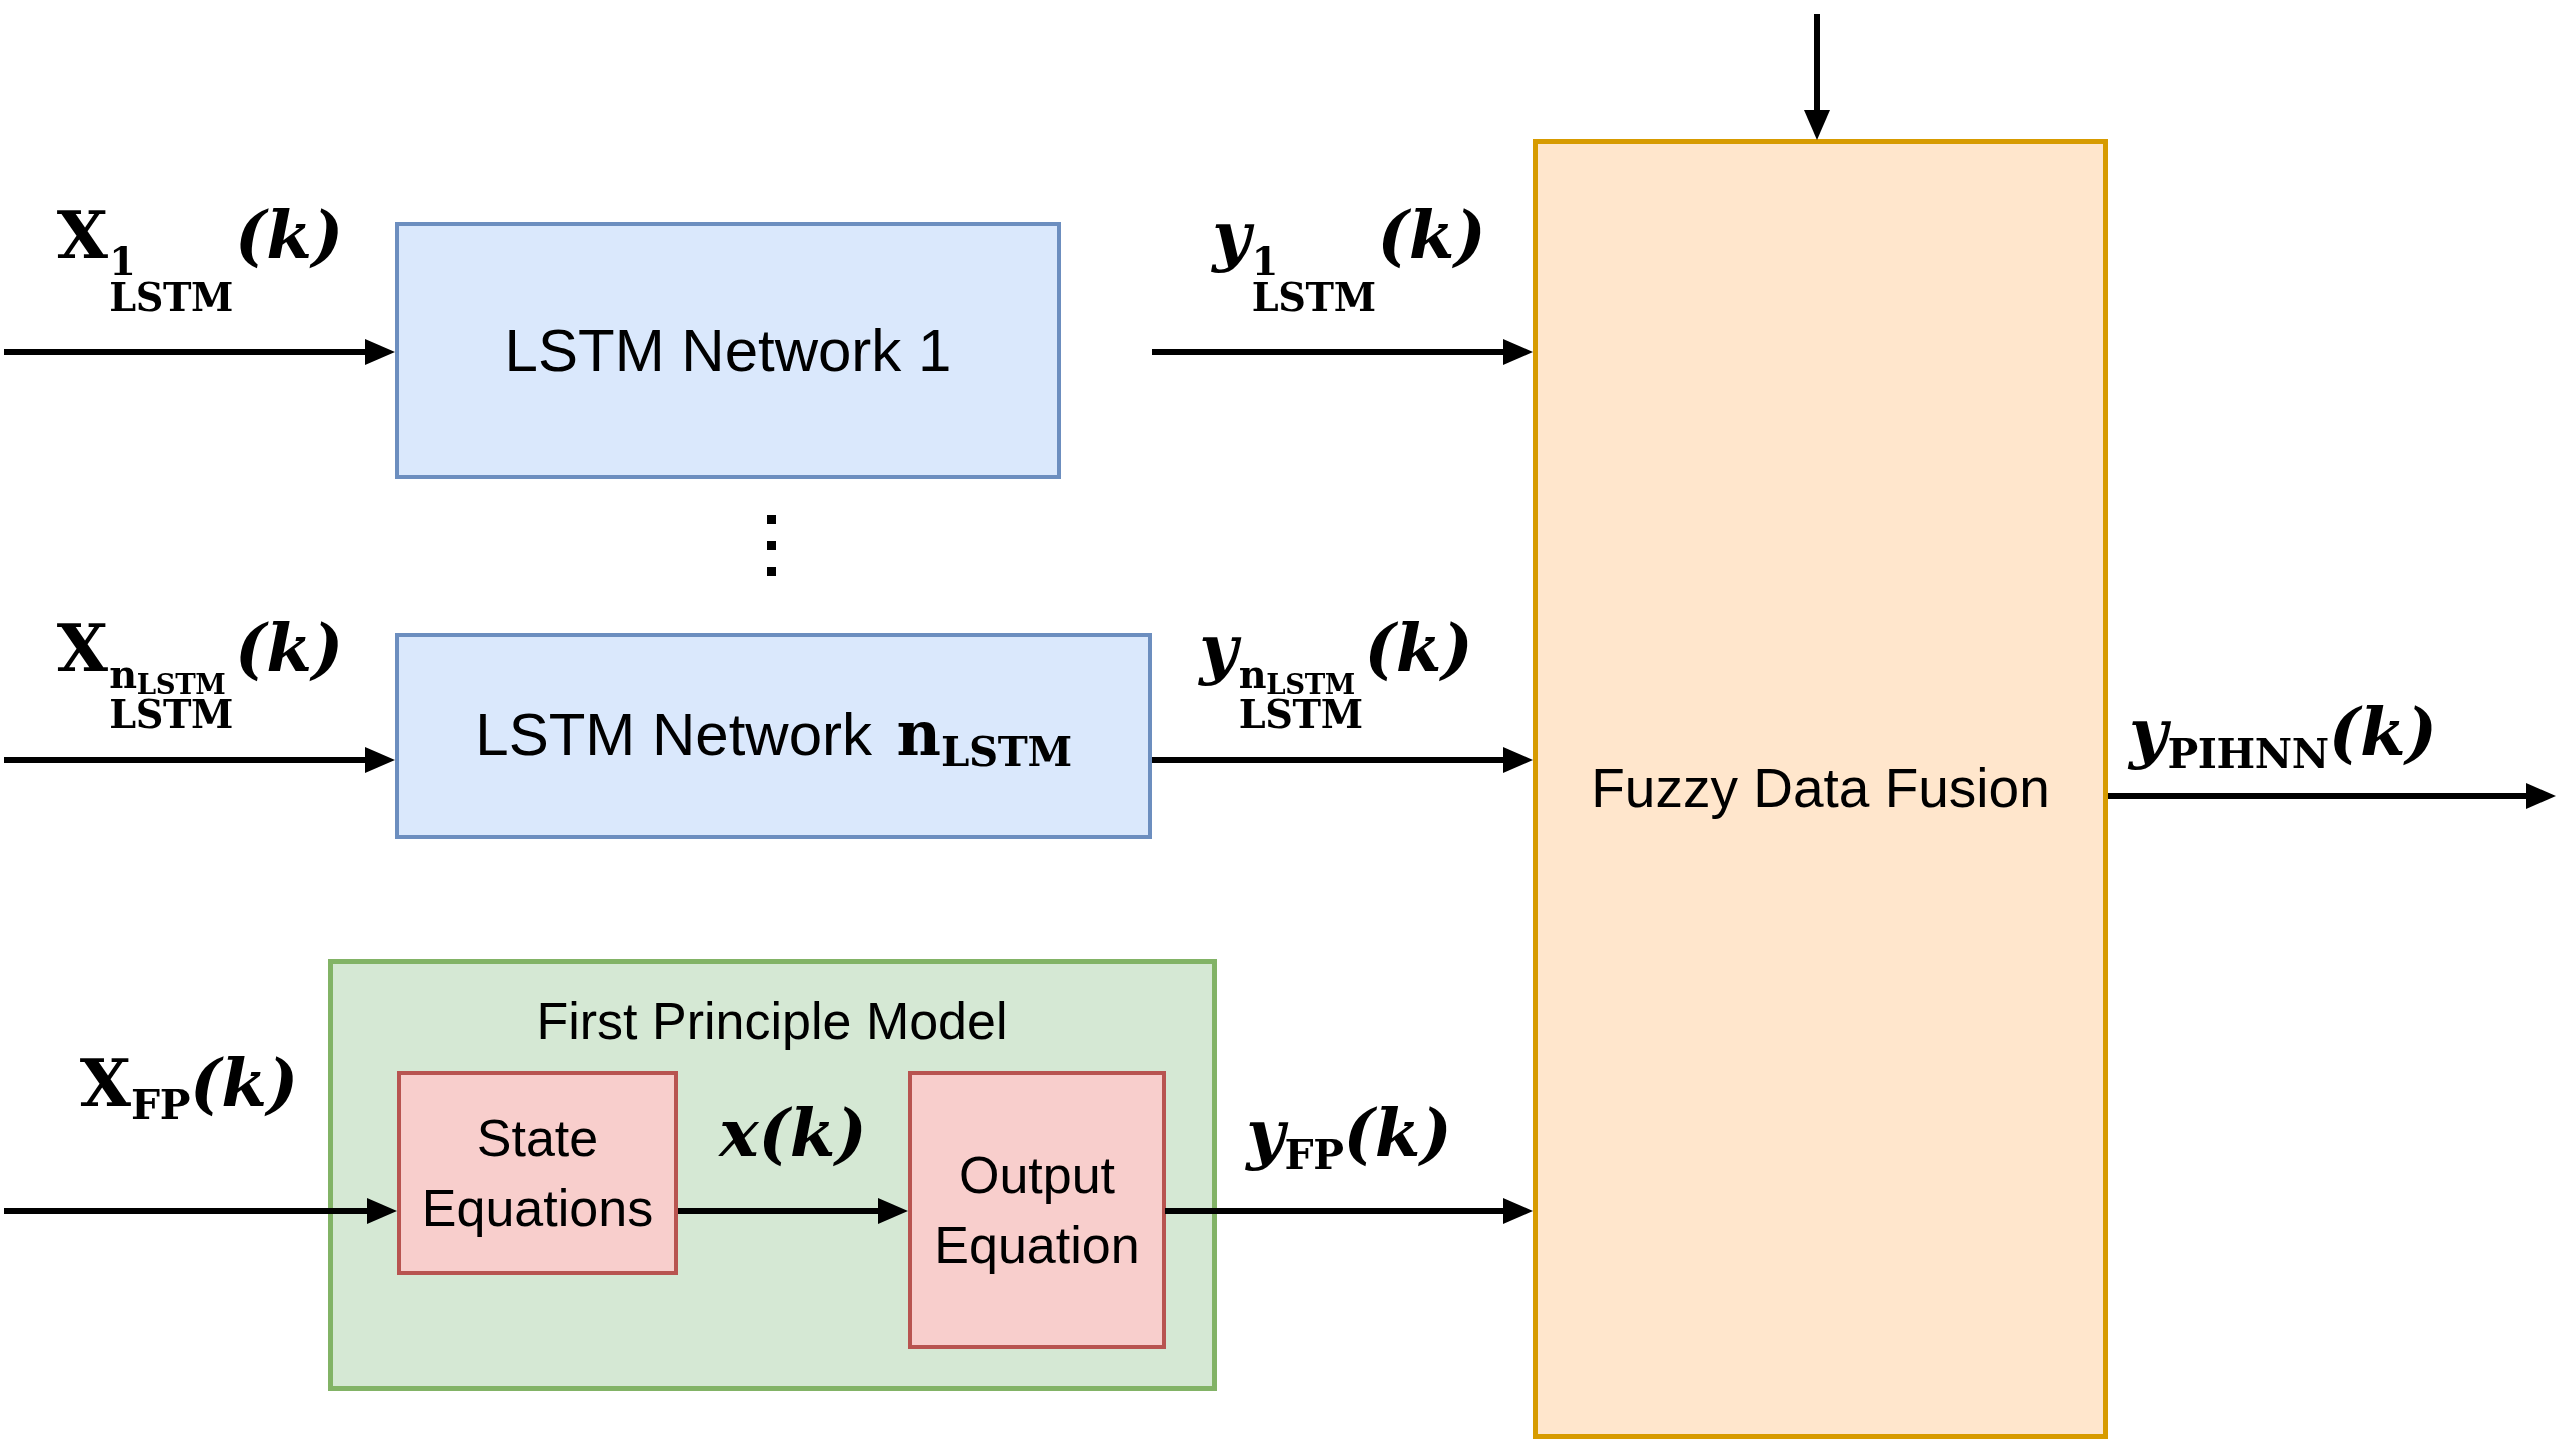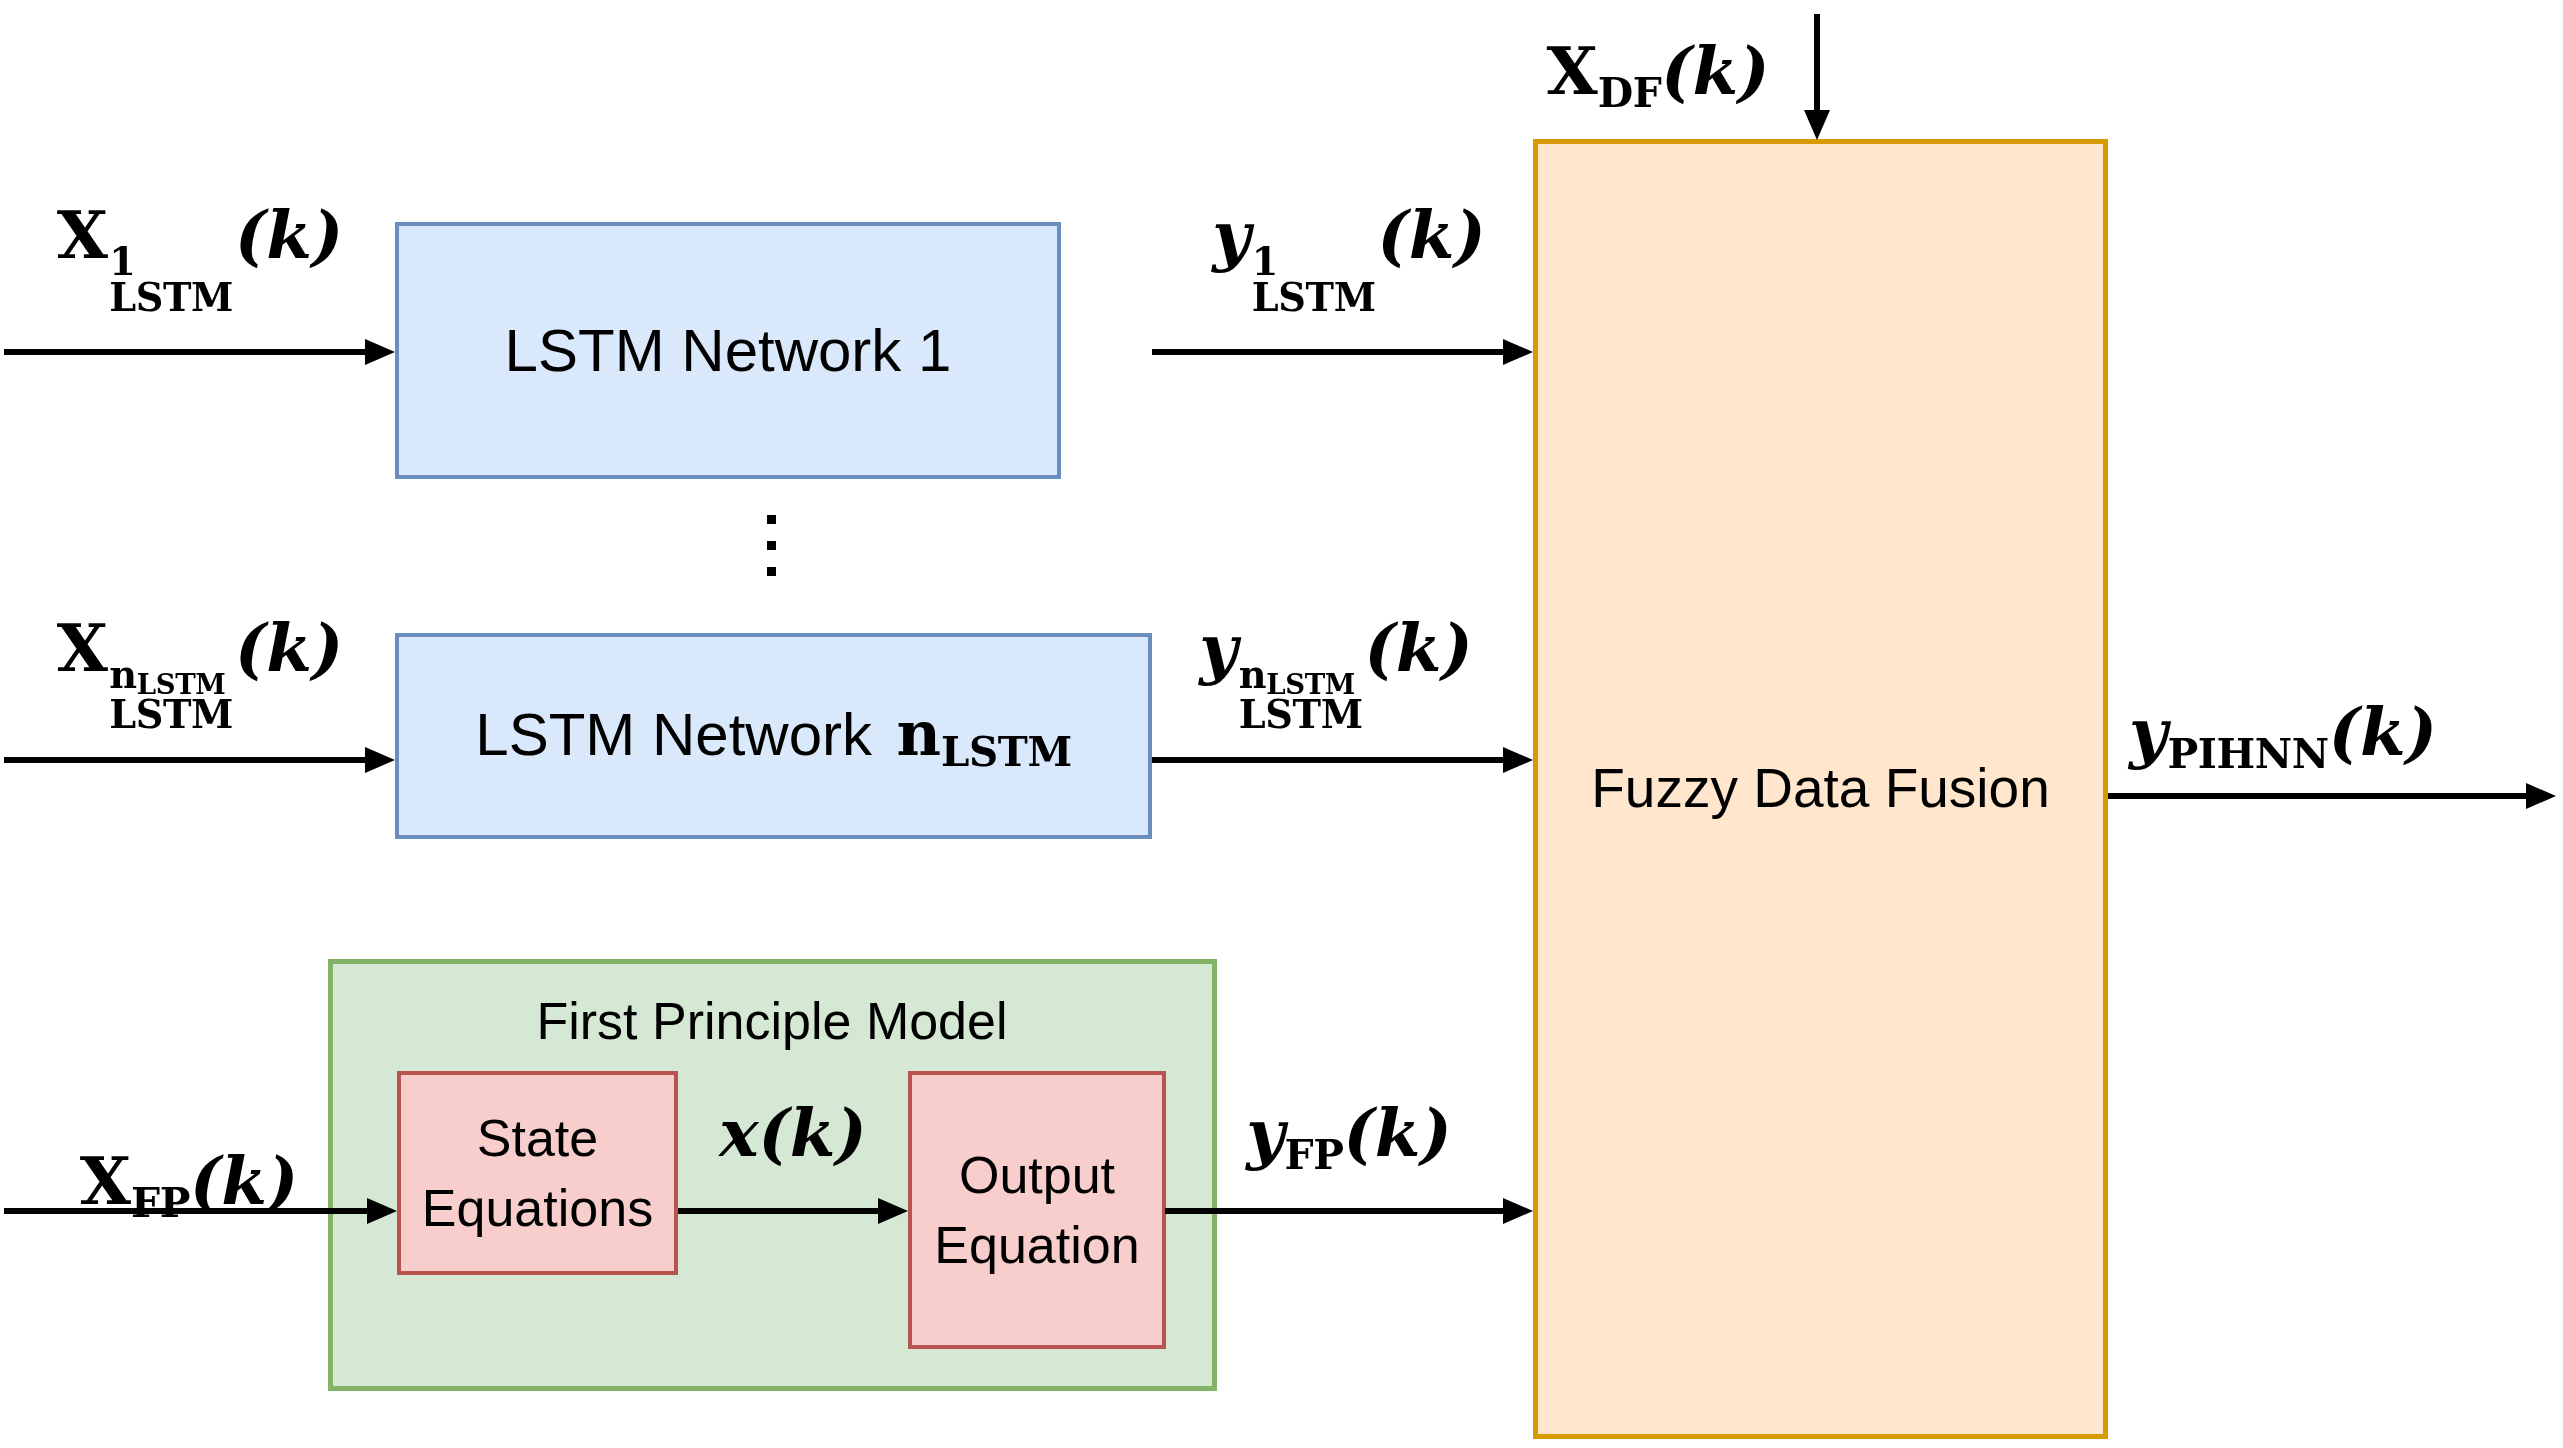--- a/index.html
+++ b/index.html
@@ -115,27 +115,24 @@
       </span><span class="mit">(k)</span>
   </div>
 
   <div class="mlabel" style="left:200px;top:674px;">
     <span class="mup">X</span><span class="mstack">
         <span class="mup"><span>n</span><span class="msubsub">LSTM</span></span>
         <span class="mup">LSTM</span>
       </span><span class="mit">(k)</span>
   </div>
 
-  <div class="mlabel" style="left:189px;top:1186px;">
+  <div class="mlabel" style="left:189px;top:1088px;">
     <span class="mup">X</span><span class="msub">FP</span><span class="mit">(k)</span>
   </div>
 
-  <div class="mlabel" style="left:1658px;top:76px;">
-    <span class="mup">X</span><span class="msub">DF</span><span class="mit">(k)</span>
-  </div>
 
   <div class="mlabel" style="left:1349px;top:259px;">
     <span class="mit">y</span><span class="mstack">
         <span class="mup">1</span>
         <span class="mup">LSTM</span>
       </span><span class="mit">(k)</span>
   </div>
 
   <div class="mlabel" style="left:1336px;top:674px;">
     <span class="mit">y</span><span class="mstack">

